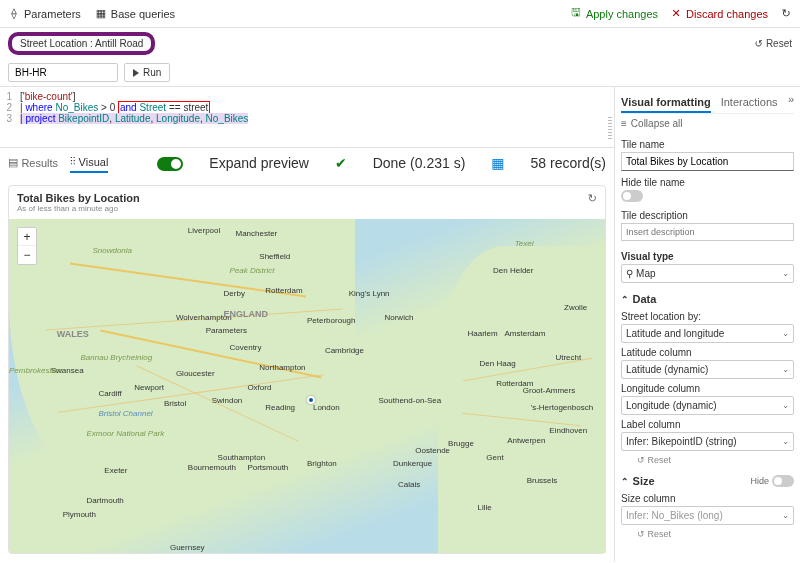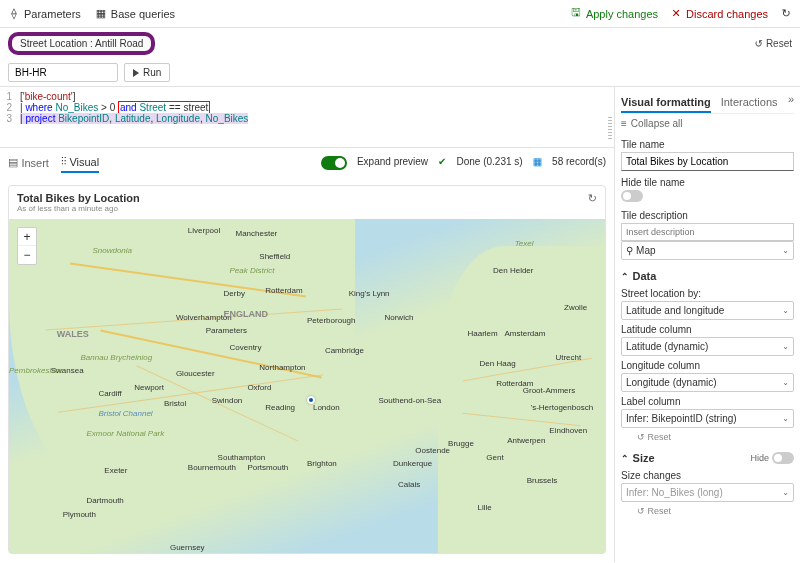--- a/index.html
+++ b/index.html
@@ -24,21 +24,21 @@
 .code-line { display: flex; }
 .lineno { color: #999; width: 16px; text-align: right; padding-right: 8px; user-select: none; }
 .tok-str { color: #a31515; }
 .tok-kw { color: #0000ff; }
 .tok-op { color: #333; }
 .tok-col { color: #008080; }
 .hl-box { border: 1px solid red; padding: 0 1px;}
 .tabbar { display: flex; align-items: center; border-top: 1px solid #e1e1e1; padding: 4px 8px; gap: 12px; font-size: 11px;}
 .tab { display: flex; align-items: center; gap: 3px; padding: 3px 0; color: #666; cursor: pointer; }
 .tab.active { color: #323130; border-bottom: 2px solid #0078d4; }
-.tabbar .rstat { margin-left: auto; display: flex; gap: 10px; align-items: flex-start; font-size: 10px; }
+.tabbar .rstat { margin-left: auto; display: flex; gap: 26px; align-items: flex-end; font-size: 14px; }
 .toggle { width: 26px; height: 14px; border-radius: 7px; background: #107c10; position: relative; }
 .toggle .knob { position: absolute; right: 2px; top: 2px; width: 10px; height: 10px; border-radius: 50%; background: #fff; }
 .map-card { margin: 8px; border: 1px solid #e1e1e1; border-radius: 4px; flex: 1; display: flex; flex-direction: column; position: relative; }
 .map-head { padding: 6px 8px; display: flex; justify-content: space-between; align-items: flex-start; }
 .map-title { font-size: 11px; font-weight: 600; }
 .map-sub { font-size: 8px; color: #888; }
 .map-body { flex: 1; position: relative; background: linear-gradient(160deg, #b8dce8 0%, #b8dce8 30%, #d9ebc5 45%, #d9ebc5 65%, #b8dce8 80%); overflow: hidden;}
 .zoom-ctrl { position: absolute; top: 8px; left: 8px; background: #fff; border: 1px solid #ccc; border-radius: 2px; z-index: 5;}
 .zoom-ctrl div { width: 18px; height: 18px; display: flex; align-items: center; justify-content: center; font-size: 12px; cursor: pointer; border-bottom: 1px solid #eee;}
 .zoom-ctrl div:last-child { border-bottom: none;}
@@ -132,21 +132,21 @@
       <div class="code-line">
           <span class="lineno">3</span>
           <span style="background:#e6d8f0;"><span class="tok-op">| </span><span class="tok-kw">project</span> <span class="tok-col">BikepointID</span>, <span class="tok-col">Latitude</span>, <span class="tok-col">Longitude</span>, <span class="tok-col">No_Bikes</span></span>
         </div>
       <div class="drag-grip"></div>
     </div>
 
     <div class="tabbar">
       <div class="tab">
           <span>▤</span>
-          <span>Insert</span>
+          <span>Results</span>
         </div>
       <div class="tab active">
           <span>⫶⫶</span>
           <span>Visual</span>
         </div>
       <div class="rstat">
         <div class="toggle">
             <div class="knob"></div>
           </div>
         <span>Expand preview</span>
@@ -261,20 +261,21 @@
 
     <div class="field-label">Tile name</div>
     <input class="field-input" value="Total Bikes by Location" style="">
 
     <div class="field-label">Hide tile name</div>
     <div class="small-toggle"><div class="k"></div></div>
 
     <div class="field-label">Tile description</div>
     <input class="field-input sub" placeholder="Insert description" style="">
 
+    <div class="field-label" style="margin-top:10px;font-weight:600">Visual type</div>
     <div class="sel">
         <span><span>⚲ </span><span>Map</span></span>
         <span class="dd">⌄</span>
       </div>
 
     <div class="section">
       <div class="sec-head">
           <span class="exp">⌄</span>
           <span>Data</span>
         </div>
@@ -308,21 +309,21 @@
       <div class="sec-head">
         <span class="exp">⌄</span>
         <span>Size</span>
         <span class="hide-t">
             <span>Hide</span>
             <span class="small-toggle">
               <span class="k"></span>
             </span>
           </span>
       </div>
-      <div class="sub-label">Size changes</div>
+      <div class="sub-label">Size column</div>
       <div class="sel placeholder">
           <span>Infer: No_Bikes (long)</span>
           <span class="dd">⌄</span>
         </div>
       <div class="mini-reset">
           <span>↺</span>
           <span>Reset</span>
         </div>
     </div>
   </div>

